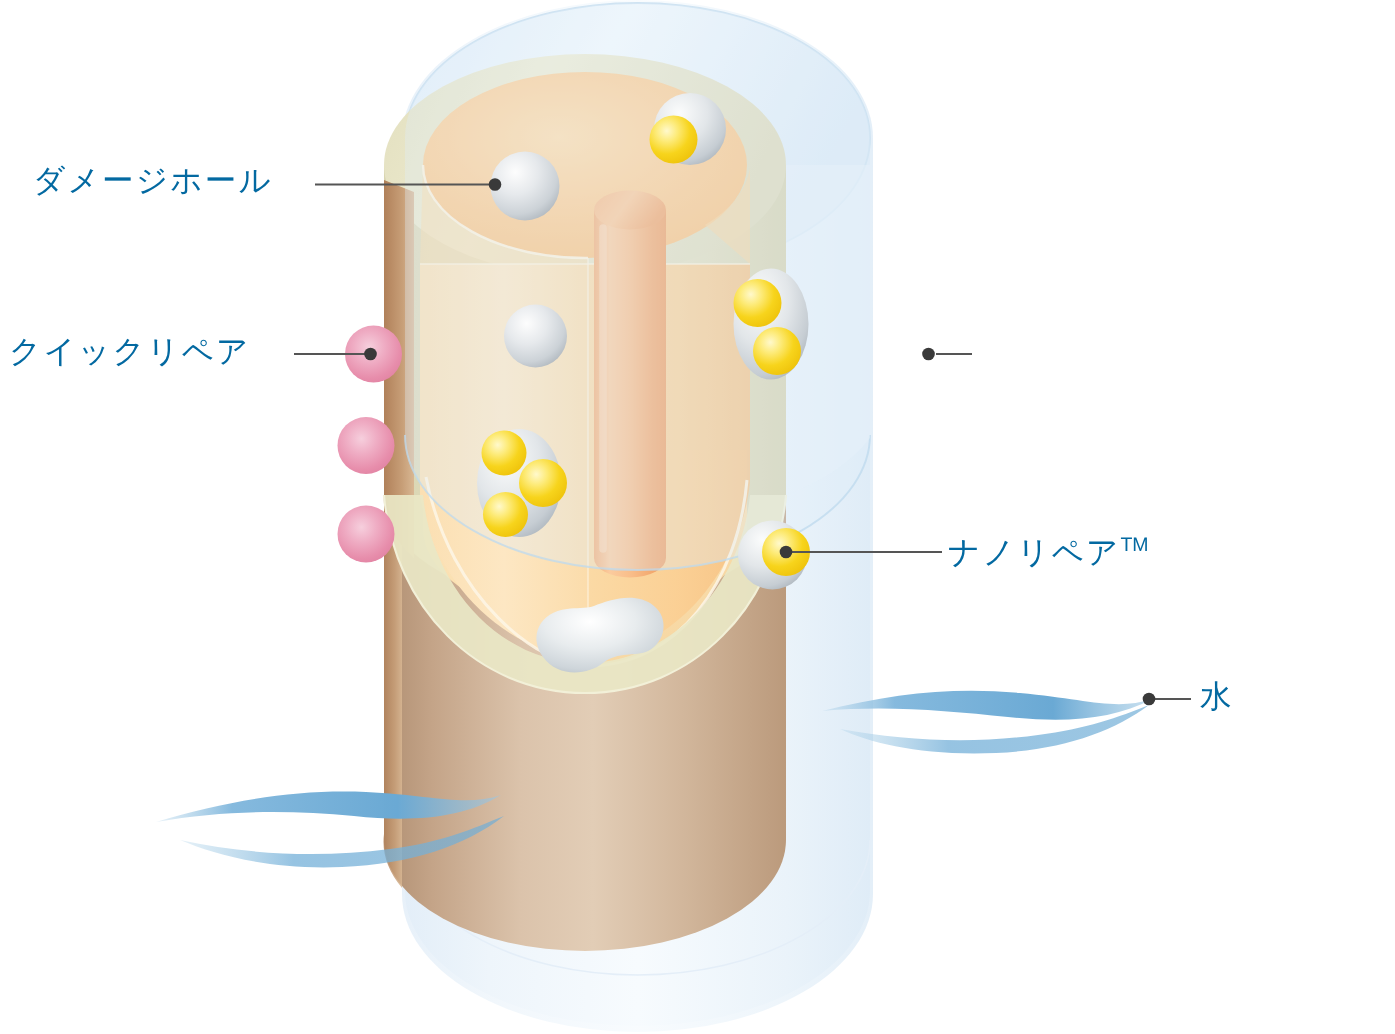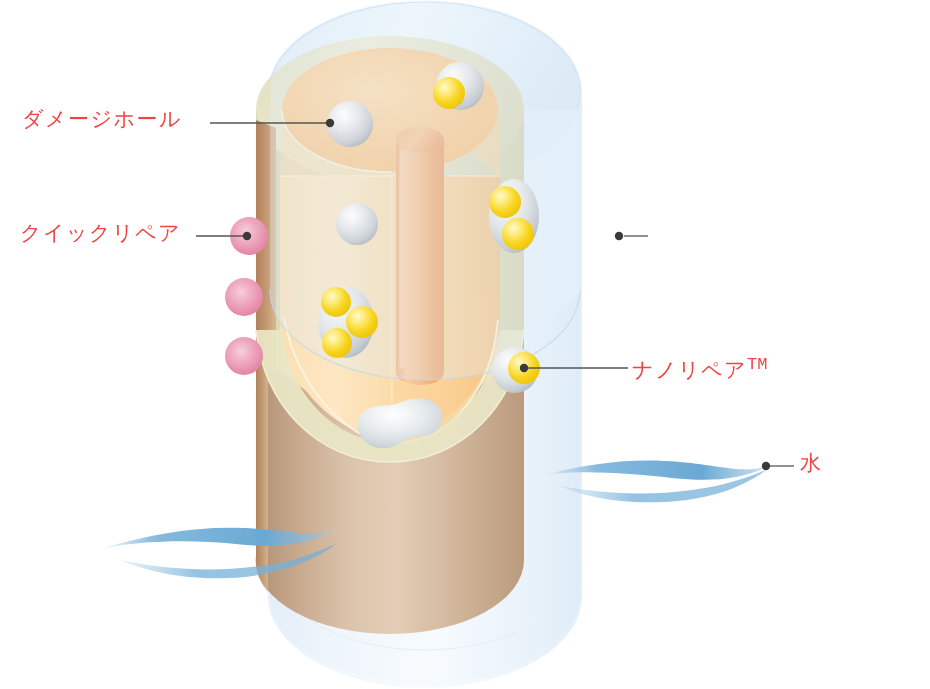--- a/index.html
+++ b/index.html
@@ -20,34 +20,34 @@
   }
   #diagram-svg {
     position: absolute;
     left: 0;
     top: 0;
     width: 930px;
     height: 689px;
   }
   .label-text {
     position: absolute;
-    font-family: Liberation Mono, monospace;
+    font-family: Liberation Sans, sans-serif;
     font-size: 21px;
     letter-spacing: 1.5px;
-    color: #ef4444;
+    color: #0369a1;
     white-space: nowrap;
     line-height: 1;
   }
   .label-text .tm {
-    font-size: 17px;
+    font-size: 13px;
     vertical-align: super;
     letter-spacing: 0;
   }
   #label-damage-hole { left: 22px;  top: 110px; }
-  #label-quick-repair { left: 20px;   top: 224px; }
+  #label-quick-repair { left: 6px;   top: 224px; }
   #label-nano-water-film { left: 652px; top: 224px; }
   #label-nano-repair { left: 632px; top: 356px; }
   #label-water { left: 800px; top: 454px; }
 </style>
 </head>
 <body>
 
 <div id="stage">
 
   <svg id="diagram-svg" viewBox="0 0 930 689">

